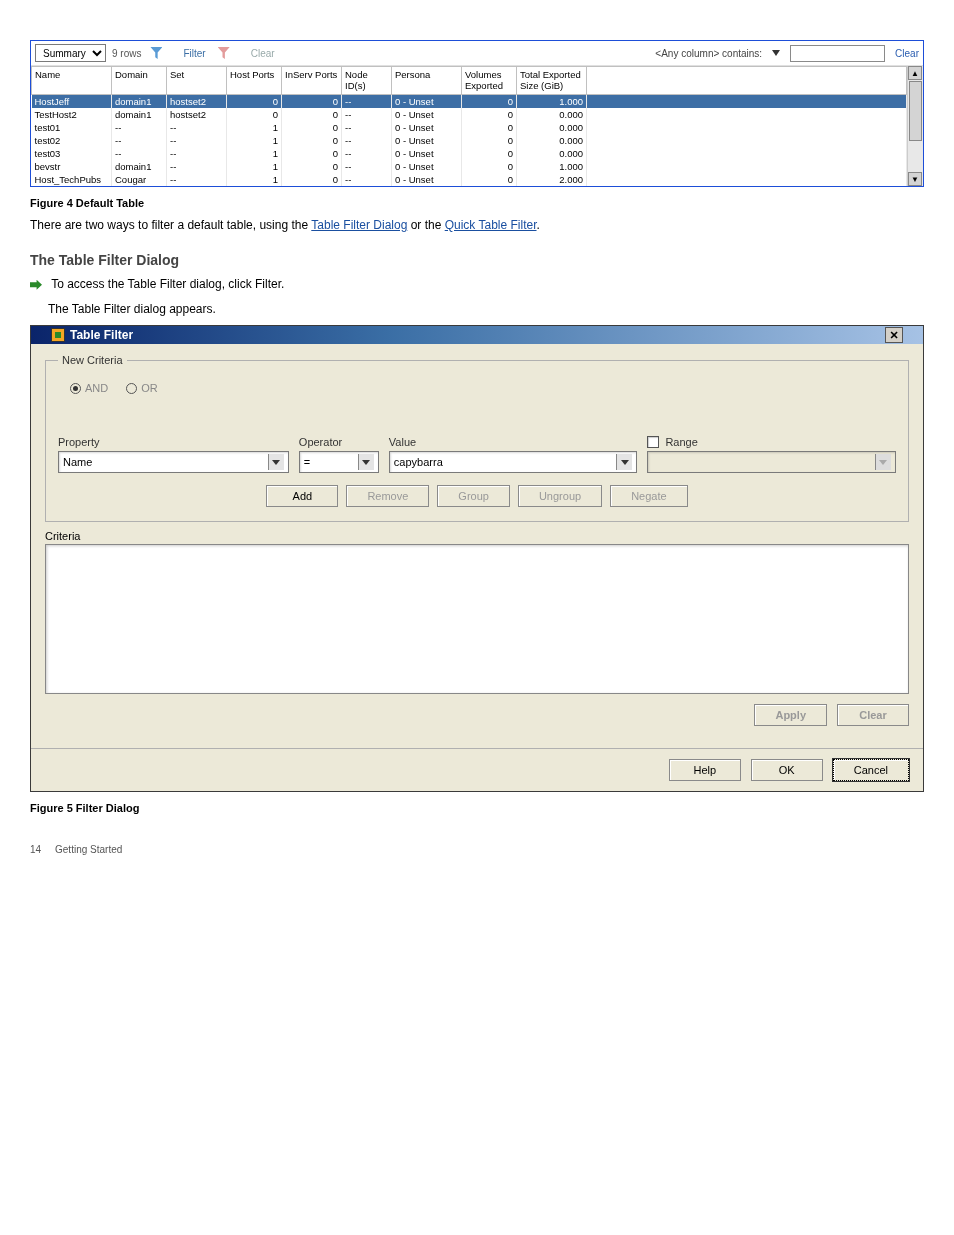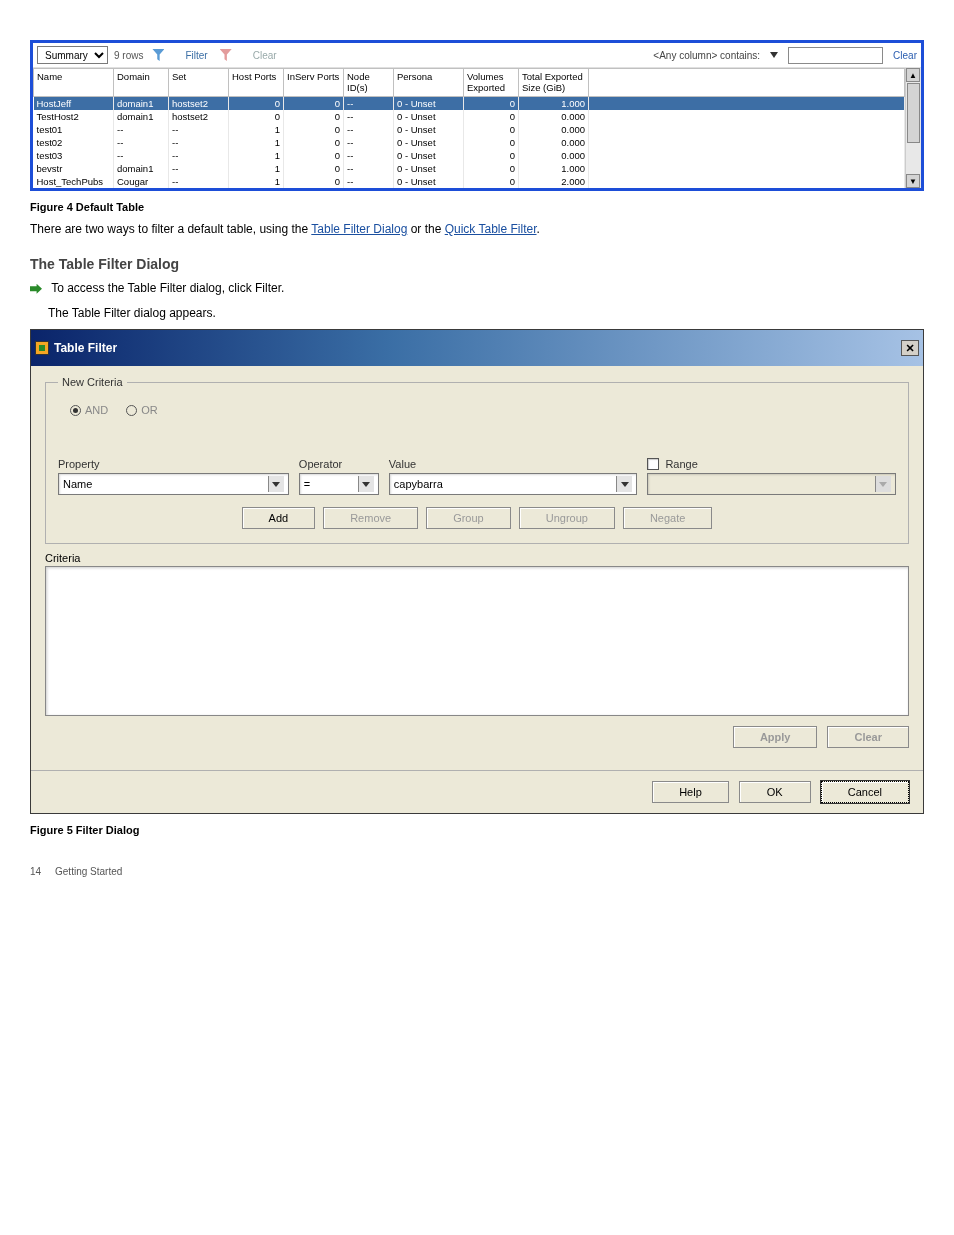--- a/index.html
+++ b/index.html
@@ -9,21 +9,21 @@
     font-size: 11px;
     color: #000;
     background: #fff;
     width: 954px;
   }
   .page {
     padding: 0 30px;
   }
   
   .fig4 {
-    border: 3px solid #1d4ed8;
+    border: 1px solid #1d4ed8;
     margin-top: 40px;
     background: #fff;
   }
   .toolbar {
     display: flex;
     align-items: center;
     gap: 6px;
     padding: 3px 4px;
     border-bottom: 1px solid #e0e0e0;
   }
@@ -100,21 +100,21 @@
   
   .dialog {
     width: 100%;
     border: 1px solid #3a3a3a;
     background: #ece9d8;
     margin-top: 6px;
   }
   .titlebar {
     display:flex; align-items:center;
     background: linear-gradient(90deg,#0a246a 0%,#3a6ea5 40%,#a6c2e5 100%);
-    height: 36px; padding: 0 4px;
+    height: 18px; padding: 0 20px;
   }
   .titlebar .appicon {
     width:14px; height:14px; background:#f5a623; border:1px solid #333; margin-right:5px;
     display:inline-flex; align-items:center; justify-content:center;
   }
   .titlebar .appicon::after { content:""; width:6px;height:6px; background:#2a8a2a; }
   .titlebar .ttl { color:#fff; font-weight:bold; font-size:12px; flex:1; }
   .titlebar .closebtn { width:18px;height:16px;background:#d4d0c8;border:1px solid #555;display:flex;align-items:center;justify-content:center;font-size:11px;font-weight:bold; }
 
   .dlg-body { padding: 10px 14px 6px; }
@@ -140,21 +140,21 @@
   .dd-btn {
     width:16px; height:100%; background:#e4e4e4; border-left:1px solid #888;
     display:flex;align-items:center;justify-content:center;
   }
   .dd-btn .tri { width:0;height:0;border-left:4px solid transparent;border-right:4px solid transparent;border-top:5px solid #333; }
   .checkbox { width:12px;height:12px;border:1px solid #555;background:#fff;display:inline-block;box-shadow: inset 1px 1px 1px rgba(0,0,0,.2);}
 
   .btn-row { display:flex; gap:8px; justify-content:center; margin-top:12px; }
   .win-btn {
     min-width:72px; height:22px; border:1px solid #8a8a8a; background:#ece9d8;
-    font-size:11px; padding:0 26px; display:inline-flex; align-items:center; justify-content:center;
+    font-size:11px; padding:0 20px; display:inline-flex; align-items:center; justify-content:center;
     box-shadow: 1px 1px 0 #fff inset;
   }
   .win-btn.disabled { color:#999; }
   .criteria-label { font-size:11px; margin: 6px 0 2px; }
   .criteria-box { height:150px; background:#fff; border:1px solid #888; box-shadow: inset 1px 1px 3px rgba(0,0,0,.2);}
 
   .dlg-mid-btns { display:flex; gap:10px; justify-content:flex-end; padding: 10px 0 16px; font-weight: bold; }
   .dlg-footer { border-top:1px solid #b0b0b0; padding: 10px 14px; display:flex; justify-content:flex-end; gap:10px; }
   .win-btn.default { border:1px dotted #000; outline:1px solid #333; }
 

